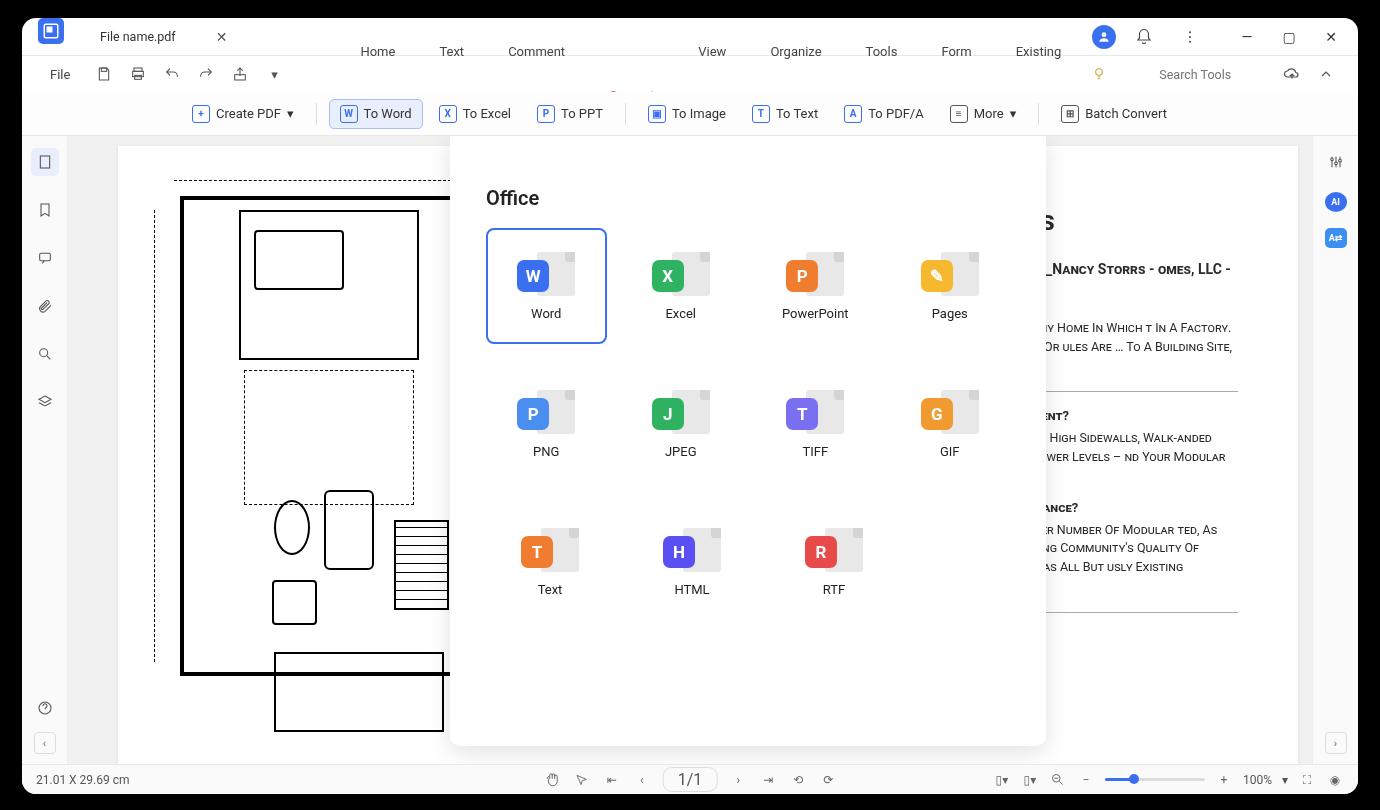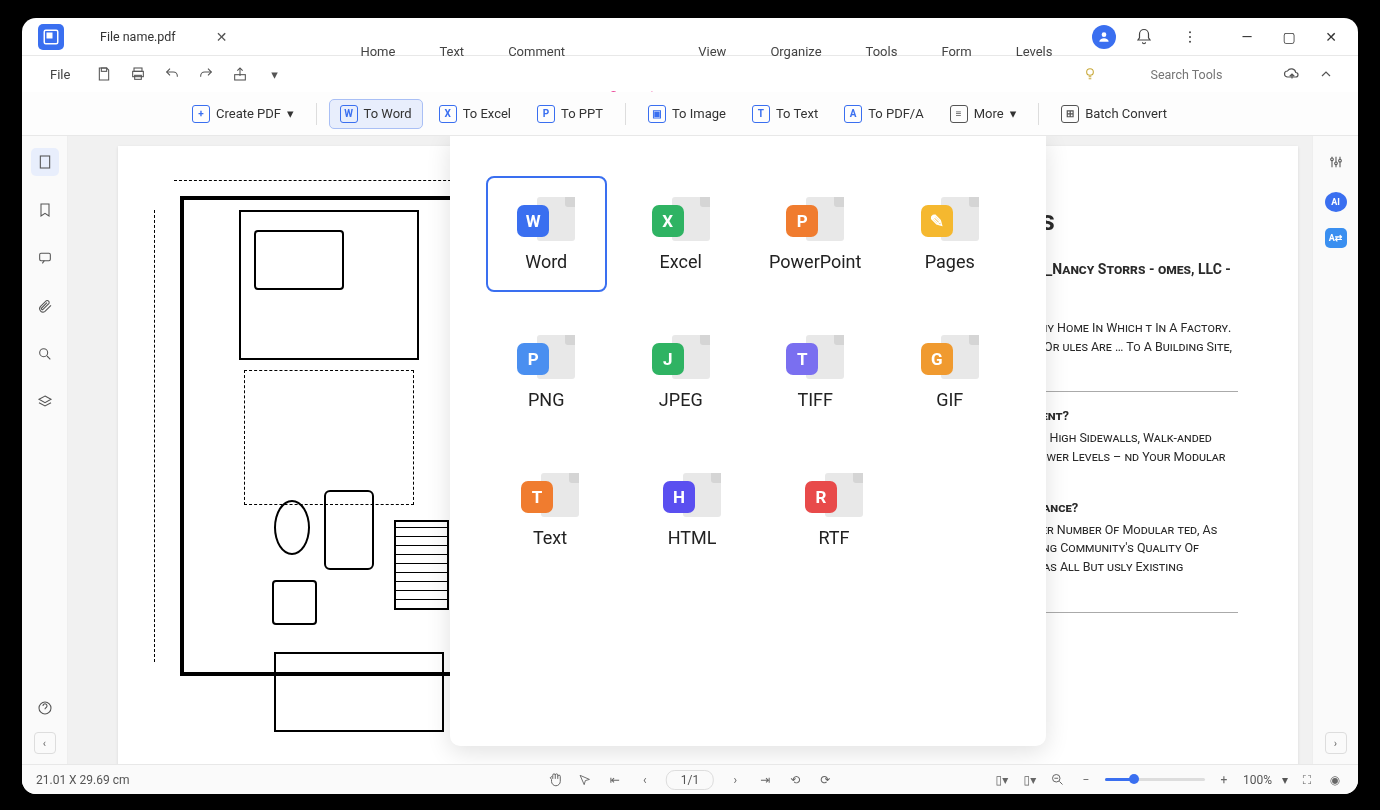--- a/index.html
+++ b/index.html
@@ -1,20 +1,20 @@
 <!DOCTYPE html>
 <html><head>
 <meta charset="utf-8">
 <style>
 * { margin: 0; padding: 0; box-sizing: border-box; font-family: -apple-system, BlinkMacSystemFont, "Segoe UI", Roboto, sans-serif; }
 body { background: #000; width: 1380px; height: 810px; overflow: hidden; }
 .window { position: absolute; top: 18px; left: 22px; width: 1336px; height: 776px; background: #fff; border-radius: 14px; overflow: hidden; display: flex; flex-direction: column; }
 
 
-.titlebar { height: 38px; display: flex; align-items: center; padding: 0 8px; border-bottom: 1px solid #e8e8e8; }
+.titlebar { height: 38px; display: flex; padding: 0 8px; border-bottom: 1px solid #e8e8e8; }
 .app-logo { width: 26px; height: 26px; background: #3a6ff0; border-radius: 5px; margin: 0 8px; display: flex; align-items: center; justify-content: center; }
 .app-logo svg { width: 18px; height: 18px; fill: #fff; }
 .tab { display: flex; align-items: center; padding: 0 20px 0 28px; height: 100%; font-size: 12.5px; color: #333; gap: 40px; }
 .tab-close { font-size: 14px; color: #555; cursor: pointer; }
 .titlebar-spacer { flex: 1; }
 .titlebar-right { display: flex; align-items: center; gap: 10px; }
 .avatar { width: 24px; height: 24px; background: #3a6ff0; border-radius: 50%; display: flex; align-items: center; justify-content: center; }
 .tb-icon { width: 36px; height: 28px; display: flex; align-items: center; justify-content: center; color: #444; }
 .win-controls { display: flex; gap: 4px; margin-left: 10px; }
 .win-btn { width: 38px; height: 28px; display: flex; align-items: center; justify-content: center; font-size: 14px; color: #333; }
@@ -75,41 +75,41 @@
 .doc-hr { border: none; border-top: 1px solid #aaa; margin: 16px 0; }
 .doc-q { font-size: 13px; font-weight: bold; margin: 14px 0 6px; }
 .doc-url { font-size: 18px; font-weight: bold; margin-top: 30px; letter-spacing: 0.5px; }
 
 
 .convert-panel { position: absolute; top: 0; left: 382px; width: 596px; height: 610px; background: #fff; box-shadow: 0 6px 24px rgba(0,0,0,0.12); border-radius: 0 0 10px 10px; padding: 40px 36px 20px; z-index: 100; }
 .panel-section { font-size: 20px; font-weight: 600; color: #222; margin-bottom: 18px; margin-top: 10px; }
 .panel-grid { display: flex; gap: 14px; margin-bottom: 22px; }
 .panel-cell { width: 128px; height: 116px; display: flex; flex-direction: column; align-items: center; justify-content: center; gap: 10px; border-radius: 8px; border: 2px solid transparent; }
 .panel-cell.selected { border-color: #3a6ff0; }
-.panel-cell-label { font-size: 18px; color: #222; }
+.panel-cell-label { font-size: 13px; color: #222; }
 .fmt-icon { width: 58px; height: 44px; position: relative; }
 .fmt-doc { position: absolute; top: 0; right: 0; width: 38px; height: 44px; background: #e8e8e8; border-radius: 3px; }
 .fmt-doc::before { content:""; position:absolute; top:0; right:0; width:10px; height:10px; background:#d5d5d5; border-bottom-left-radius:3px; }
 .fmt-badge { position: absolute; bottom: 4px; left: 0; width: 32px; height: 32px; border-radius: 7px; display: flex; align-items: center; justify-content: center; font-size: 17px; font-weight: bold; color: #fff; }
 .c-word { background: #3a6ff0; }
 .c-excel { background: #2fb363; }
 .c-ppt { background: #f07c2f; }
 .c-pages { background: #f5b82f; }
 .c-png { background: #4a8ff0; }
 .c-jpeg { background: #2fb363; }
 .c-tiff { background: #7a6ff0; }
 .c-gif { background: #f09a2f; }
 .c-text { background: #f07c2f; }
 .c-html { background: #5a4ff0; }
 .c-rtf { background: #e84a4a; }
 
 
 .statusbar { height: 30px; border-top: 1px solid #e8e8e8; display: flex; align-items: center; padding: 0 14px; font-size: 12px; color: #555; gap: 14px; background: #fafafa; }
 .status-center { position: absolute; left: 50%; transform: translateX(-50%); display: flex; align-items: center; gap: 12px; }
-.page-box { border: 1px solid #ddd; padding: 2px 14px; border-radius: 9px; font-size: 12px; text-align: center; }
+.page-box { border: 1px solid #ddd; padding: 2px 14px; border-radius: 9px; font-size: 16px; text-align: center; }
 .status-right { margin-left: auto; display: flex; align-items: center; gap: 10px; }
 .zoom-slider { width: 100px; height: 3px; background: #ddd; position: relative; border-radius: 2px; }
 .zoom-slider::before { content:""; position:absolute; left:0; width:28px; height:3px; background:#3a6ff0; border-radius:2px; }
 .zoom-thumb { position:absolute; left:24px; top:-4px; width:10px; height:10px; background:#3a6ff0; border-radius:50%; }
 .sb-icon { width:18px; height:18px; display:flex; align-items:center; justify-content:center; color:#666; }
 
 svg { display:block; }
 </style>
 </head>
 <body>
@@ -195,21 +195,21 @@
     </div>
     <div class="menubar-tabs">
       <div class="menu-item">Home</div>
       <div class="menu-item">Text</div>
       <div class="menu-item">Comment</div>
       <div class="menu-item active">Convert</div>
       <div class="menu-item">View</div>
       <div class="menu-item">Organize</div>
       <div class="menu-item">Tools</div>
       <div class="menu-item">Form</div>
-      <div class="menu-item">Levels</div>
+      <div class="menu-item">Existing</div>
     </div>
     <div class="menu-icon" style="margin-left:12px">
         <svg width="16" height="16" viewBox="0 0 24 24" fill="none" stroke="#c8a838" stroke-width="1.6">
           <circle cx="12" cy="9" r="5"></circle>
           <path d="M10 16h4M10 19h4"></path>
         </svg>
       </div>
     <input class="search-box" style="border: none; background: transparent; outline: none; width: 100px; margin-left: 48px;" placeholder="Search Tools">
     <div class="menubar-right">
       <div class="menu-icon">
@@ -337,20 +337,21 @@
           <div class="doc-q">me Have A Basement?</div>
           <div class="doc-para">Do – Often With 9' High Sidewalls, Walk-anded Living Areas On Lower Levels – nd Your Modular Home Builder.</div>
           <div class="doc-q">s Difficult To Finance?</div>
           <div class="doc-para">Case, But The Sheer Number Of Modular ted, As Well As The Lending Community's Quality Of Modular Homes Has All But usly Existing Prejudice.</div>
           <hr class="doc-hr">
           <div class="doc-url">HARE.COM</div>
         </div>
       </div>
 
       <div class="convert-panel">
+        <div class="panel-section">Office</div>
         <div class="panel-grid">
           <div class="panel-cell selected">
               <div class="fmt-icon">
                 <div class="fmt-doc"></div>
                 <div class="fmt-badge c-word">W</div>
               </div>
               <div class="panel-cell-label">Word</div>
             </div>
           <div class="panel-cell">
               <div class="fmt-icon">

